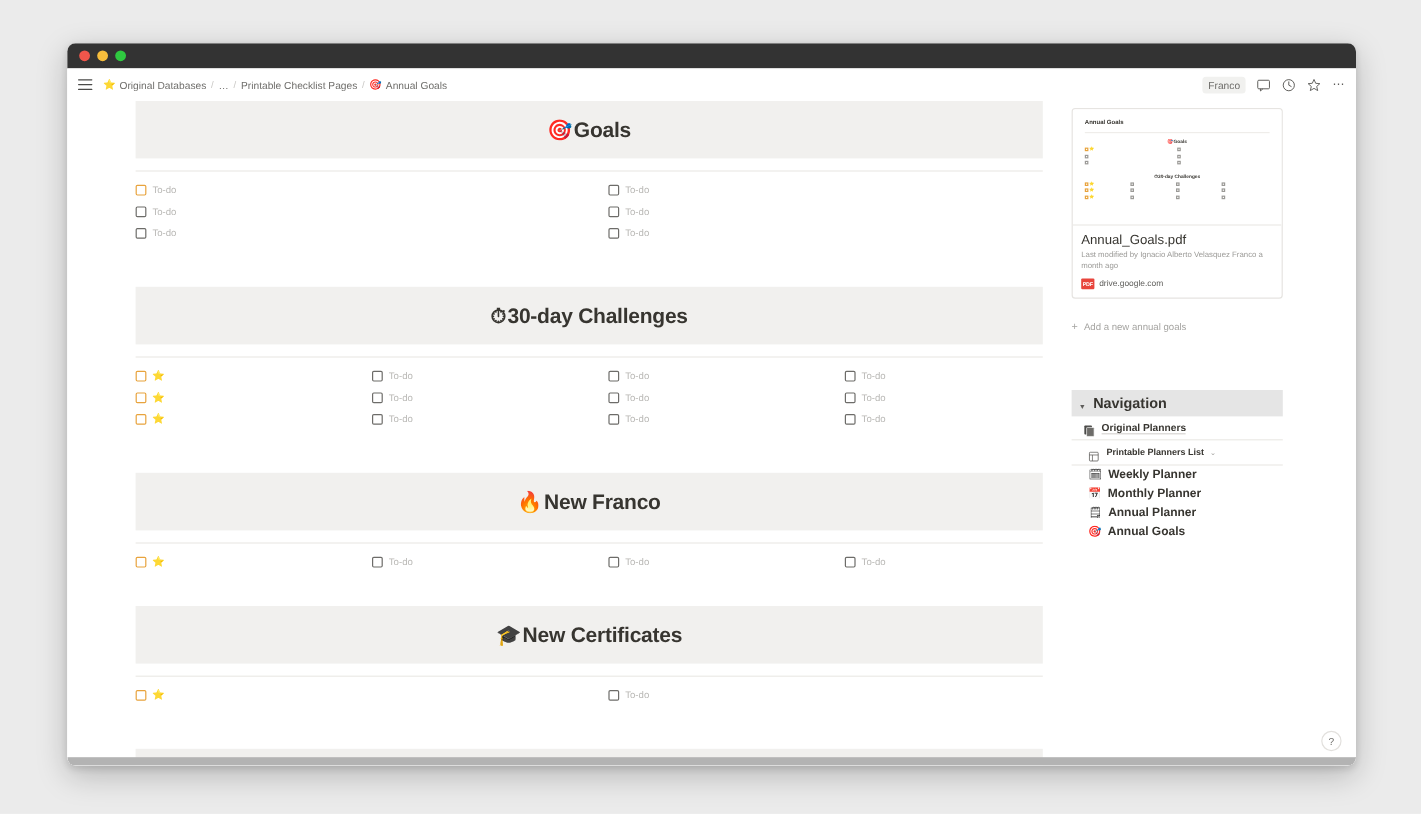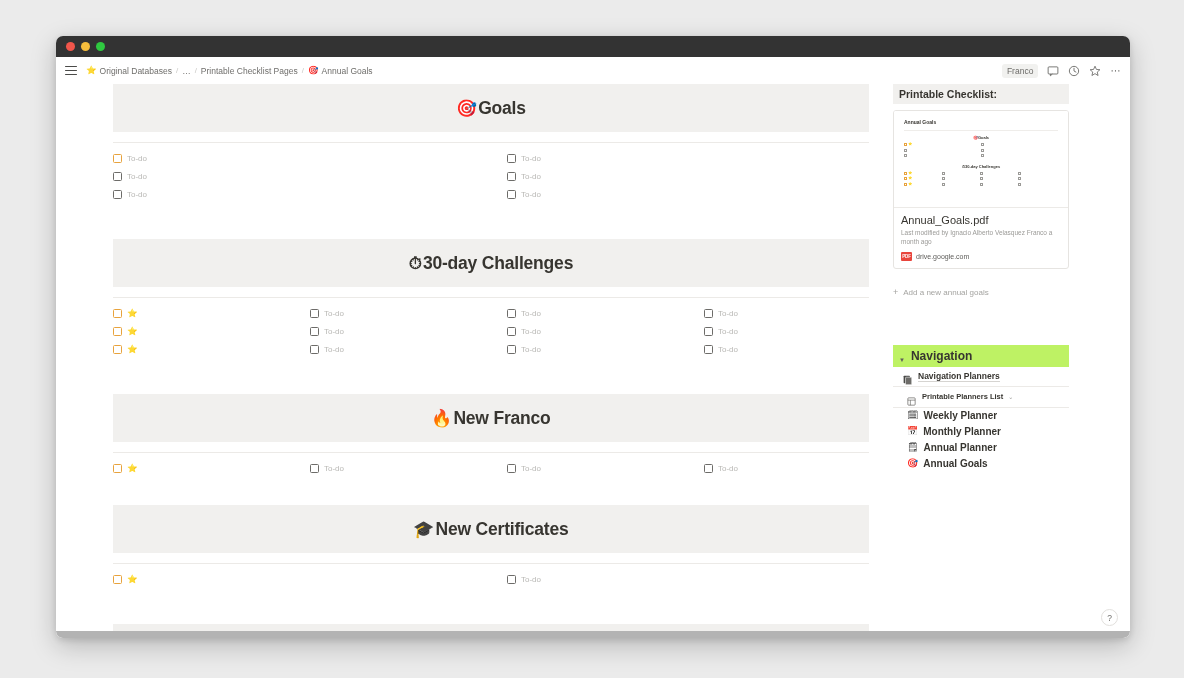--- a/index.html
+++ b/index.html
@@ -227,21 +227,21 @@
   .add-new {
     display: flex; align-items: center; gap: 5px;
     font-size: 8px; color: #a5a4a1;
     margin-top: 19px;
   }
   .plus { font-size: 9px; line-height: 1; color: #a5a4a1; }
 
   .nav-block { margin-top: 48px; }
   .nav-head {
     display: flex; align-items: flex-end; gap: 6px;
-    background: #bef264; padding: 4px 6px;
+    background: #e5e5e5; padding: 4px 6px;
   }
   .caret { font-size: 6px; color: #5e5d5a; line-height: 1; }
   .nav-title { font-size: 12px; font-weight: bold; color: #373530; }
 
   .nav-item {
     display: flex; align-items: center; gap: 5px;
     padding: 4px 6px 4px 10px;
     border-bottom: 1px solid #eceae7;
   }
   .nav-item .lbl {
@@ -527,21 +527,20 @@
             </div>
           </div>
 
           <div class="sect-gap"></div>
           <div class="bottom-banner"></div>
 
         </div>
 
         <div id="right-col">
 
-          <div class="side-heading">Printable Checklist:</div>
 
           <div class="pdf-card">
             <div class="pdf-thumb">
               <div class="mini-title">Annual Goals</div>
               <div class="mini-rule"></div>
               <div class="mini-sect-title">
                 <span>🎯</span><span>Goals</span>
               </div>
               <div class="mini-row">
                 <span class="mini-cell mini-c2">
@@ -639,21 +638,21 @@
               <span class="nav-title">Navigation</span>
             </div>
 
             <div class="nav-item">
               <span class="doc-icon">
                 <svg width="10" height="10" viewBox="0 0 16 16">
                     <rect x="1" y="1" width="10" height="12" rx="1" fill="#4a4a48"></rect>
                     <rect x="4" y="3.5" width="10" height="12" rx="1" fill="#6d6c69" stroke="#fff" stroke-width="0.9"></rect>
                   </svg>
               </span>
-              <span class="lbl">Navigation Planners</span>
+              <span class="lbl">Original Planners</span>
             </div>
 
             <div class="nav-sub">
               <span class="doc-icon">
                 <svg width="9" height="9" viewBox="0 0 16 16">
                     <rect x="1.5" y="1.5" width="13" height="13" rx="1.4" fill="none" stroke="#5e5d5a" stroke-width="1.2"></rect>
                     <line x1="1.5" y1="5.6" x2="14.5" y2="5.6" stroke="#5e5d5a" stroke-width="1.1"></line>
                     <line x1="6" y1="5.6" x2="6" y2="14.5" stroke="#5e5d5a" stroke-width="1.1"></line>
                   </svg>
               </span>

